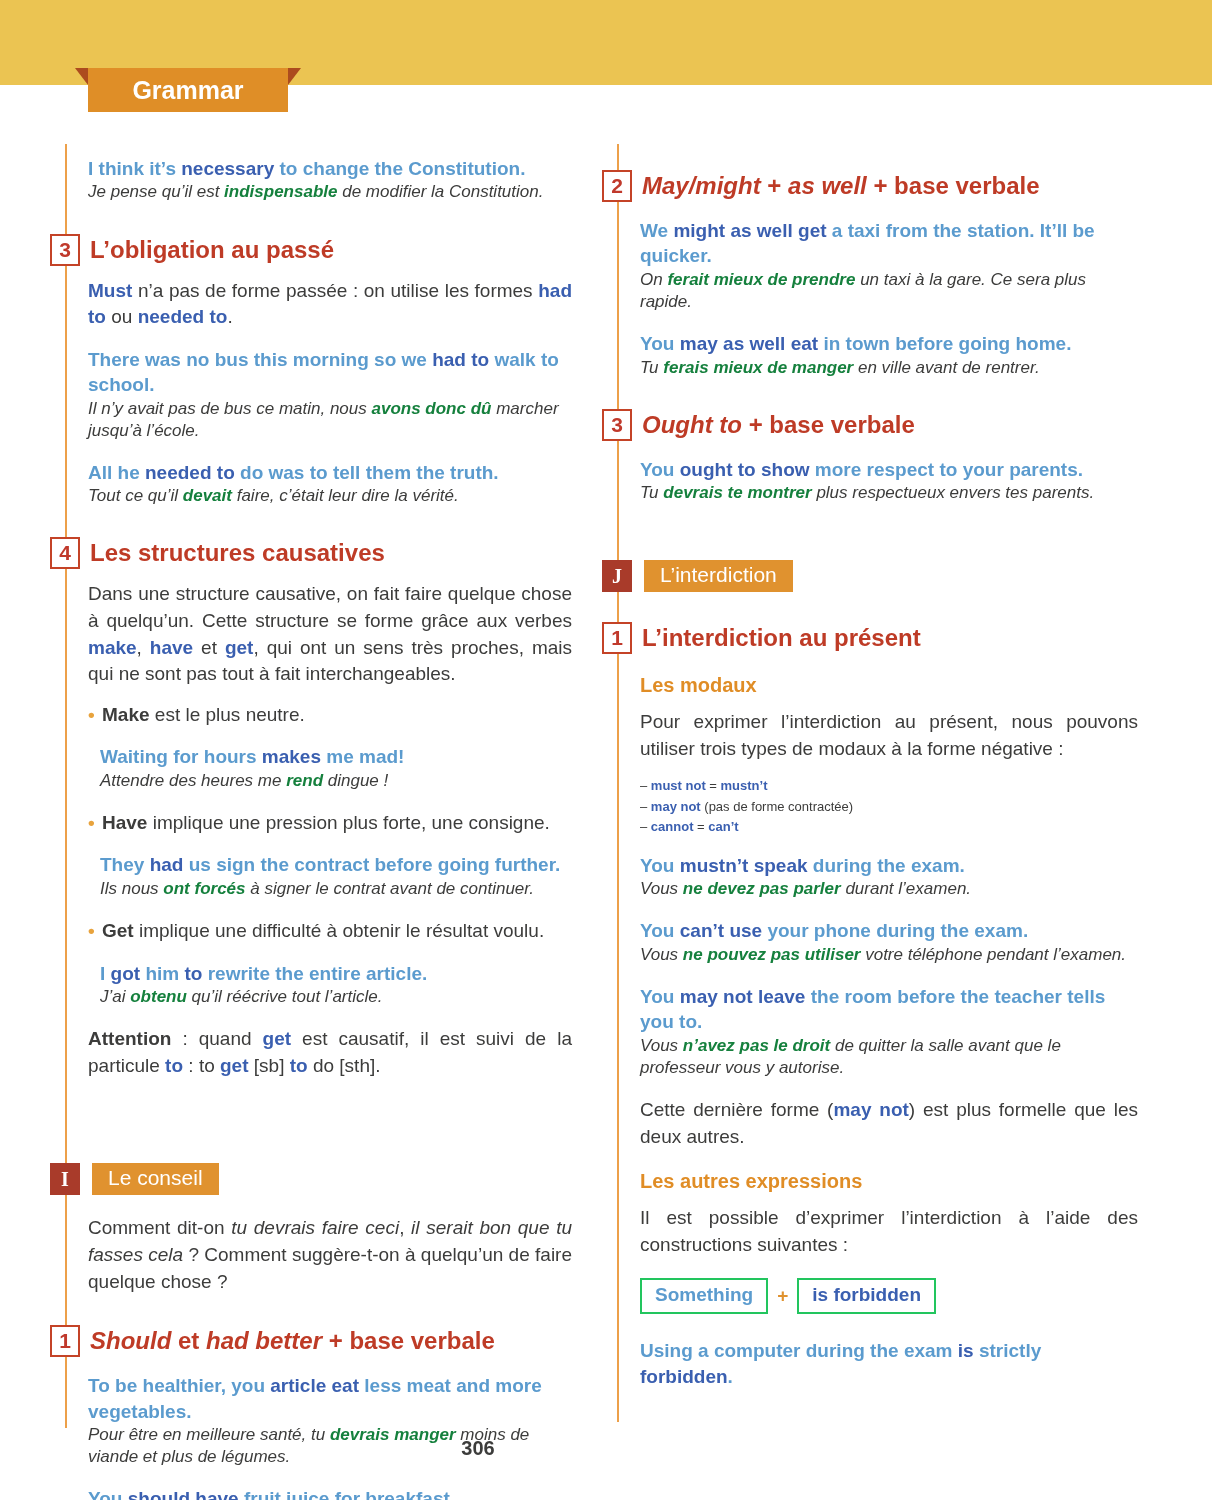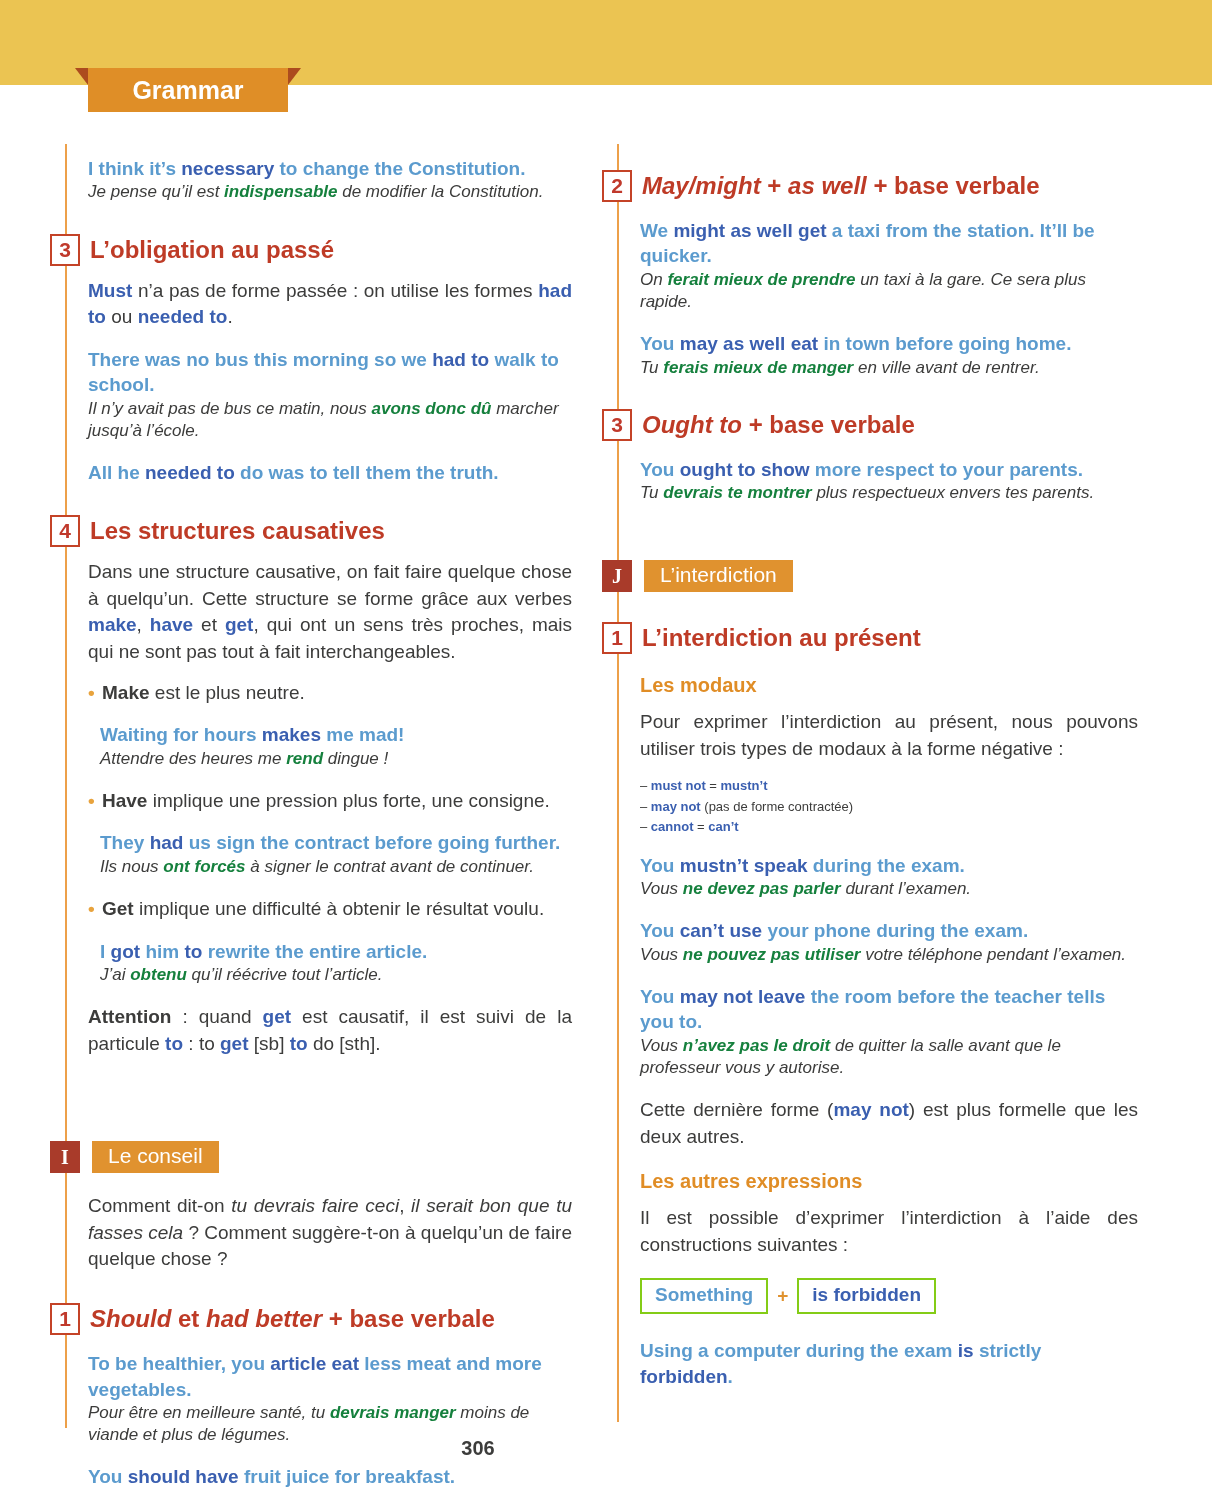--- a/index.html
+++ b/index.html
@@ -52,21 +52,21 @@
   .subheading { margin: 20px 0 8px 40px; color: #E08D26; font-weight: 700; font-size: 20px; }
 
   .bullet { margin: 8px 0 4px 40px; padding-left: 14px; position: relative;
             font-size: 19px; line-height: 1.4; color: #3C3C3B; }
   .bullet::before { content: '\2022'; position: absolute; left: 0; color: #E8A33D; font-weight: 700; }
 
   .modal-list { list-style: none; margin: 4px 0 12px 40px; }
   .modal-list li { font-size: 13px; line-height: 1.55; }
 
   .formula { display: flex; align-items: center; gap: 9px; margin: 20px 0 24px 40px; }
-  .fbox { border: 2px solid #84cc16; padding: 4px 13px 6px; font-size: 19px; font-weight: 700; }
+  .fbox { border: 2px solid #22c55e; padding: 4px 13px 6px; font-size: 19px; font-weight: 700; }
   .fbox-subject { color: #5B9BCE; }
   .fbox-pred { color: #3A5FB0; }
   .plus { color: #E0922F; font-weight: 700; font-size: 19px; }
 
   
   .run-lb  { color: #5B9BCE; font-weight: 700; }
   .run-db  { color: #3A5FB0; font-weight: 700; }
   .run-fr  { color: #3C3C3B; font-style: italic; font-weight: 400; }
   .run-frb { color: #15803d; font-style: italic; font-weight: 700; }
   .run-g   { color: #3C3C3B; }
@@ -102,20 +102,21 @@
 
     <p class="paragraph"><span class="run-bl">Must</span><span class="run-g"> n’a pas de forme passée : on utilise les formes </span><span class="run-bl">had to</span><span class="run-g"> ou </span><span class="run-bl">needed to</span><span class="run-g">.</span></p>
 
     <div class="example">
       <p class="en"><span class="run-lb">There was no bus this morning so we </span><span class="run-db">had to</span><span class="run-lb"> walk to school.</span></p>
       <p class="fr"><span class="run-fr">Il n’y avait pas de bus ce matin, nous </span><span class="run-frb">avons donc dû</span><span class="run-fr"> marcher jusqu’à l’école.</span></p>
     </div>
 
     <div class="example">
       <p class="en"><span class="run-lb">All he </span><span class="run-db">needed to</span><span class="run-lb"> do was to tell them the truth.</span></p>
+      <p class="fr"><span class="run-fr">Tout ce qu’il </span><span class="run-frb">devait</span><span class="run-fr"> faire, c’était leur dire la vérité.</span></p>
     </div>
 
     <div class="heading">
       <span class="numbox">4</span>
       <h2 class="htitle"><span class="run-r">Les structures causatives</span></h2>
     </div>
 
     <p class="paragraph"><span class="run-g">Dans une structure causative, on fait faire quelque chose à quelqu’un. Cette structure se forme grâce aux verbes </span><span class="run-bl">make</span><span class="run-g">, </span><span class="run-bl">have</span><span class="run-g"> et </span><span class="run-bl">get</span><span class="run-g">, qui ont un sens très proches, mais qui ne sont pas tout à fait interchangeables.</span></p>
 
     <p class="bullet"><span class="run-gb">Make</span><span class="run-g"> est le plus neutre.</span></p>

